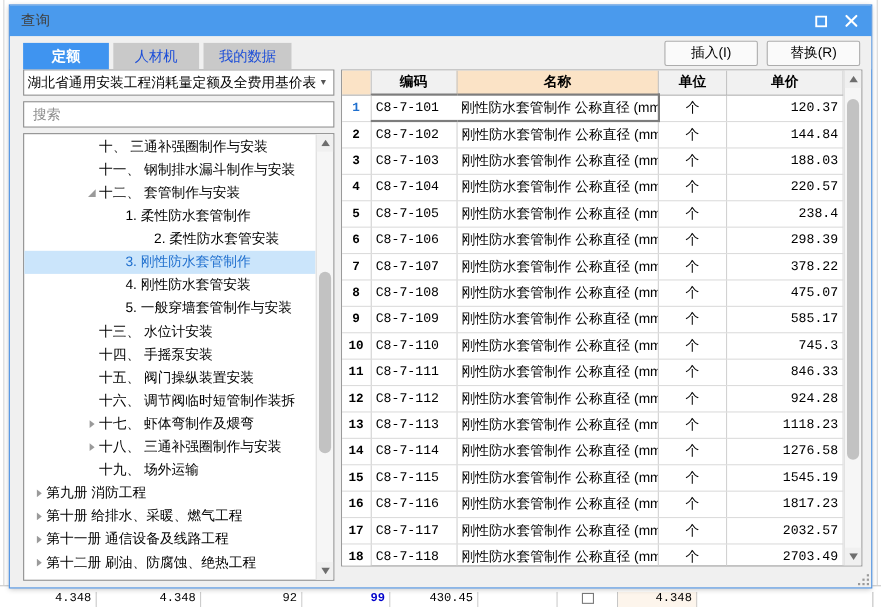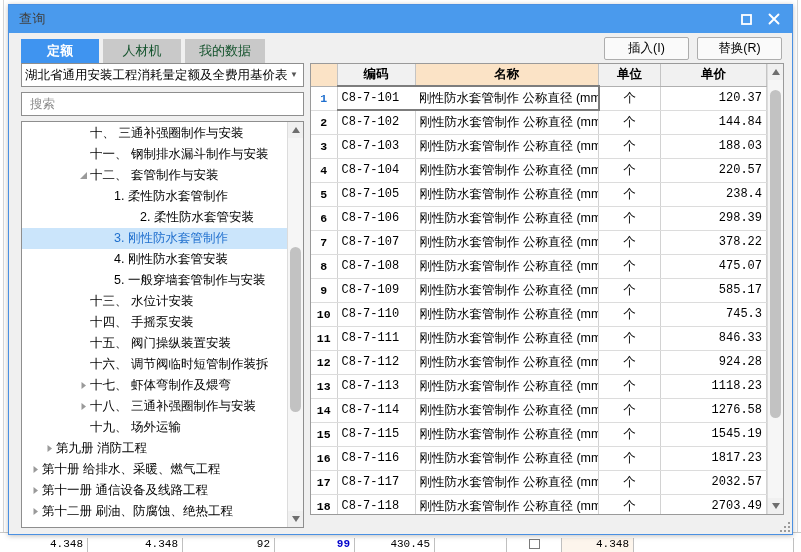--- a/index.html
+++ b/index.html
@@ -96,21 +96,21 @@
     flex: 0 0 30px;
     background: #f0f0f0;
     display: flex; align-items: flex-end;
     padding-left: 12px;
   }
   .tab {
     height: 24px;
     min-width: 78px;
     padding: 0 14px;
     background: #c9c9c9;
-    color: #14532d;
+    color: #1d4ed8;
     font-size: 13px;
     display: flex; align-items: center; justify-content: center;
     margin-right: 4px;
     cursor: pointer;
     user-select: none;
   }
   .tab.active {
     background: #3f94f0;
     color: #fff;
     font-weight: bold;
@@ -467,21 +467,21 @@
                 <svg width="7" height="9" viewBox="0 0 7 9">
                   <path d="M1.5 1 L6 4.5 L1.5 8 Z" fill="#9a9a9a"></path>
                 </svg>
               </span>
               <span class="tlabel">十八、  三通补强圈制作与安装</span>
             </div>
             <div class="tnode" style="padding-left: 54px;">
               <span class="twist"></span>
               <span class="tlabel">十九、  场外运输</span>
             </div>
-            <div class="tnode" style="padding-left: 20px;">
+            <div class="tnode" style="padding-left: 6px;">
               <span class="twist">
                 <svg width="7" height="9" viewBox="0 0 7 9">
                   <path d="M1.5 1 L6 4.5 L1.5 8 Z" fill="#9a9a9a"></path>
                 </svg>
               </span>
               <span class="tlabel">第九册 消防工程</span>
             </div>
             <div class="tnode" style="padding-left: 6px;">
               <span class="twist">
                 <svg width="7" height="9" viewBox="0 0 7 9">

